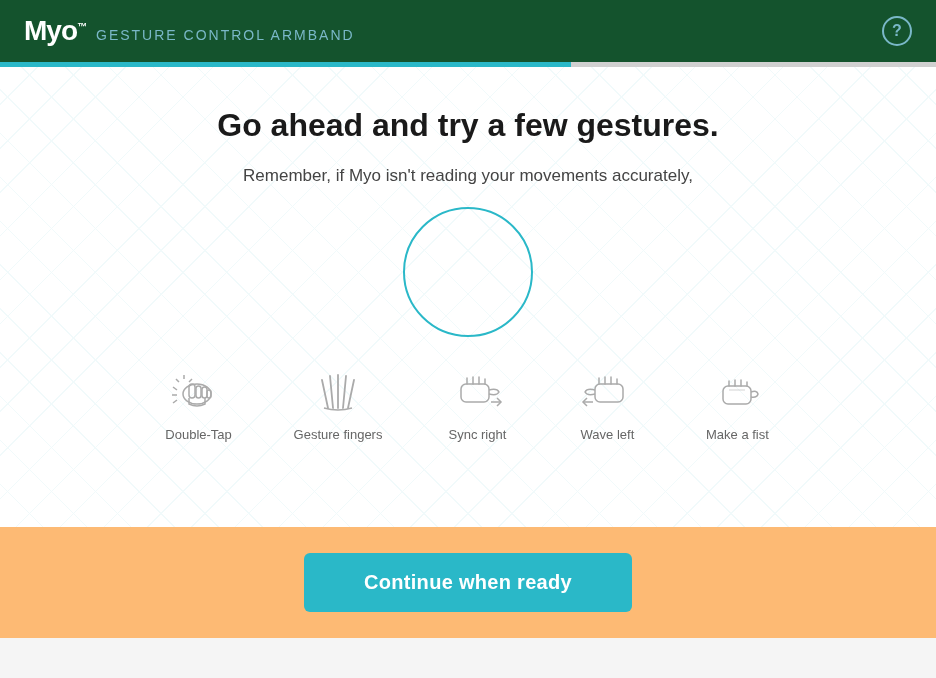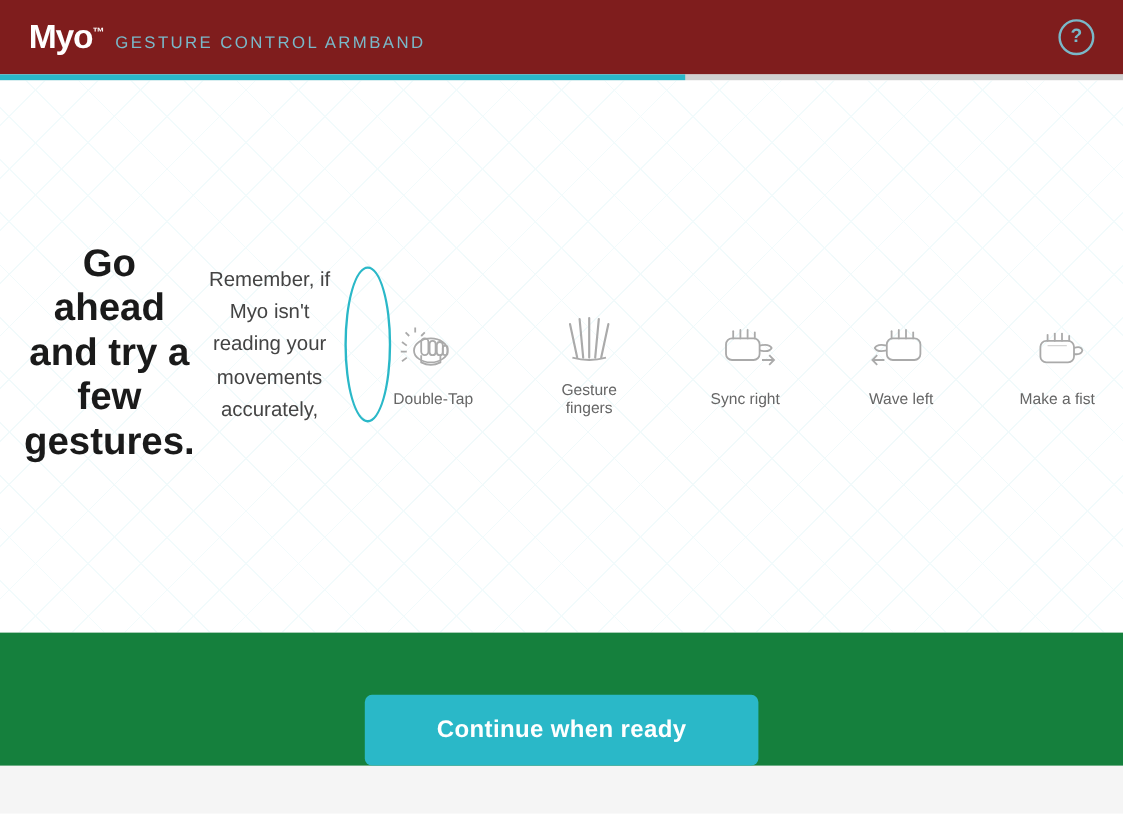--- a/index.html
+++ b/index.html
@@ -6,21 +6,21 @@
     body {
       width: 936px;
       height: 678px;
       font-family: 'Helvetica Neue', Helvetica, Arial, sans-serif;
       overflow: hidden;
       background: #f5f5f5;
     }
 
     
     .header {
-      background: #7f1d1d;
+      background: #14532d;
       height: 62px;
       display: flex;
       align-items: center;
       justify-content: space-between;
       padding: 0 24px;
     }
     .header-left {
       display: flex;
       align-items: baseline;
       gap: 10px;
@@ -67,21 +67,21 @@
       height: 100%;
       background: #2ab8c8;
       width: 61%;
     }
 
     
     .main-content {
       background: #ffffff;
       height: 460px;
       display: flex;
-      flex-direction: row;
+      flex-direction: column;
       align-items: center;
       padding: 40px 20px 30px;
       position: relative;
       overflow: hidden;
     }
 
     
     .bg-pattern {
       position: absolute;
       top: 0; left: 0; right: 0; bottom: 0;
@@ -114,21 +114,21 @@
       margin-bottom: 18px;
     }
     .main-subtitle {
       font-size: 17px;
       color: #444;
       text-align: center;
       line-height: 1.6;
       max-width: 600px;
       position: relative;
       z-index: 1;
-      margin-bottom: 30px;
+      margin-bottom: 18px;
     }
 
     
     .gesture-circle {
       width: 130px;
       height: 130px;
       border-radius: 50%;
       border: 2.5px solid #2ab8c8;
       background: transparent;
       position: relative;
@@ -171,24 +171,24 @@
       stroke-width: 1.5;
     }
     .gesture-label {
       font-size: 13px;
       color: #666;
       text-align: center;
     }
 
     
     .footer {
-      background: #15803d;
+      background: #fdba74;
       height: 111px;
       display: flex;
-      align-items: flex-end;
+      align-items: center;
       justify-content: center;
     }
     .continue-btn {
       background: #2ab8c8;
       color: #ffffff;
       border: none;
       border-radius: 6px;
       padding: 18px 60px;
       font-size: 20px;
       font-weight: 600;

